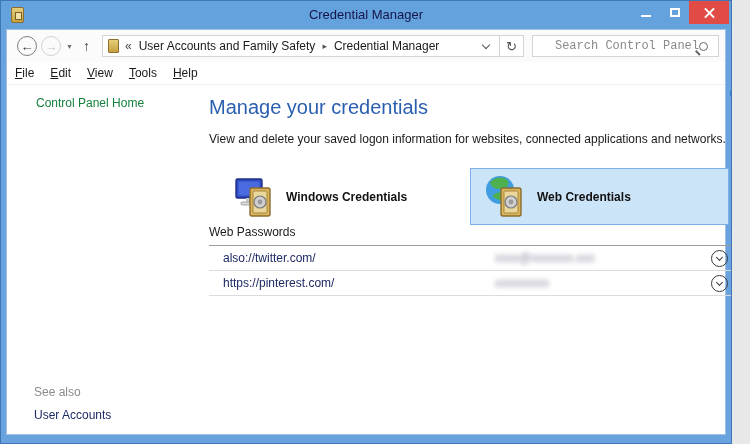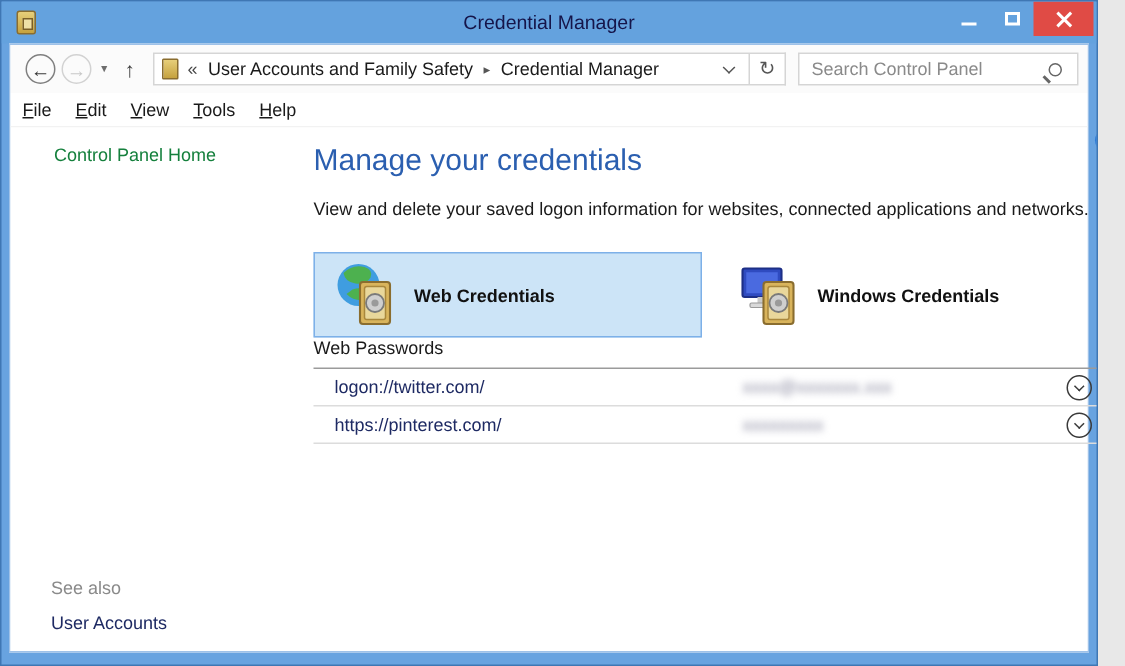--- a/index.html
+++ b/index.html
@@ -34,21 +34,21 @@
   .up-arrow { margin-left:10px; font-size:14px; color:#3a3a3a; }
   .addressbar { margin-left:12px; height:22px; width:398px; border:1px solid #d5d5d5; background:#fff; display:flex; align-items:center; padding:0 4px 0 5px; }
   .addr-icon { width:11px; height:14px; background:linear-gradient(#e7cf7a,#c6a23e); border:1px solid #8a6d2f; border-radius:1px; flex:0 0 auto; }
   .crumb-prefix { margin-left:6px; color:#444; }
   .crumb { margin-left:7px; color:#1a1a1a; white-space:nowrap; }
   .crumb-sep { margin-left:7px; font-size:9px; color:#555; }
   .addr-spacer { flex:1; }
   .chev { width:6px; height:6px; border-right:1.4px solid #555; border-bottom:1.4px solid #555; transform:rotate(45deg); margin:-3px 6px 0 0; }
   .refresh-btn { height:22px; width:24px; border:1px solid #d5d5d5; border-left:none; background:#fff; display:flex; align-items:center; justify-content:center; font-size:13px; color:#555; }
   .searchbox { margin-left:8px; height:22px; flex:1; border:1px solid #d5d5d5; background:#fff; display:flex; align-items:center; padding:0 8px; }
-  .searchbox input { border:none; outline:none; flex:1; font-size:12px; color:#ec4899; font-family:Liberation Sans, sans-serif; background:transparent; }
+  .searchbox input { border:none; outline:none; flex:1; font-size:12px; color:#ec4899; font-family:Liberation Mono, monospace; background:transparent;text-align:right; }
   .searchbox input::placeholder { color:#8a8a8a; opacity:1; }
   .mag { position:relative; width:9px; height:9px; border:1.5px solid #666; border-radius:50%; flex:0 0 auto; margin-right:2px; }
   .mag::after { content:''; position:absolute; width:6px; height:1.5px; background:#666; transform:rotate(45deg); left:-5px; top:9px; }
 
   
   .menubar { height:23px; display:flex; align-items:center; background:#fff; flex:0 0 auto; border-bottom:1px solid #f2f2f2; }
   .menu-item { display:inline-block; padding:3px 8px; color:#1a1a1a; }
   .menu-item::first-letter { text-decoration:underline; }
 
   
@@ -141,57 +141,57 @@
         <div class="user-accounts">User Accounts</div>
       </div>
 
       <div class="main">
         <div class="help-btn">?</div>
 
         <div class="page-title">Manage your credentials</div>
         <div class="page-desc">View and delete your saved logon information for websites, connected applications and networks.</div>
 
         <div class="tiles">
+
+          <div class="tile plain">
+            <svg class="tile-icon" viewBox="0 0 46 46">
+              <rect x="4" y="5" width="26" height="19" rx="1.5" fill="#2f4bc0" stroke="#1d2f86" stroke-width="1.4"></rect>
+              <rect x="6.5" y="7.5" width="21" height="14" fill="#4a6ae0"></rect>
+              <rect x="14" y="24" width="6" height="4" fill="#c9c9c9"></rect>
+              <rect x="9" y="28" width="16" height="3" rx="1" fill="#d9d9d9" stroke="#9a9a9a" stroke-width="0.8"></rect>
+              <rect x="18" y="14" width="20" height="28" rx="2" fill="#d9b45c" stroke="#8a6d2f" stroke-width="1.4"></rect>
+              <rect x="21" y="17" width="14" height="22" rx="1.5" fill="#e9d79b" stroke="#a9873c" stroke-width="1"></rect>
+              <circle cx="28" cy="28" r="6" fill="#cfcfcf" stroke="#7a7a7a" stroke-width="1.2"></circle>
+              <circle cx="28" cy="28" r="2.4" fill="#9a9a9a"></circle>
+            </svg>
+            <span class="tile-label">Windows Credentials</span>
+          </div>
 
           <div class="tile selected">
             <svg class="tile-icon" viewBox="0 0 46 46">
               <circle cx="17" cy="16" r="14" fill="#3f9de0"></circle>
               <path d="M7 8 Q13 2 21 4 Q27 6 25 11 Q22 16 15 15 Q8 14 7 8 Z" fill="#4db14f"></path>
               <path d="M9 22 Q14 27 21 26 Q26 24 24 20 Q19 17 13 19 Z" fill="#4db14f"></path>
               <rect x="18" y="14" width="20" height="28" rx="2" fill="#d9b45c" stroke="#8a6d2f" stroke-width="1.4"></rect>
               <rect x="21" y="17" width="14" height="22" rx="1.5" fill="#e9d astounding" fill-opacity="0"></rect>
               <rect x="21" y="17" width="14" height="22" rx="1.5" fill="#e9d79b" stroke="#a9873c" stroke-width="1"></rect>
               <circle cx="28" cy="28" r="6" fill="#cfcfcf" stroke="#7a7a7a" stroke-width="1.2"></circle>
               <circle cx="28" cy="28" r="2.4" fill="#9a9a9a"></circle>
             </svg>
             <span class="tile-label">Web Credentials</span>
           </div>
 
-          <div class="tile plain">
-            <svg class="tile-icon" viewBox="0 0 46 46">
-              <rect x="4" y="5" width="26" height="19" rx="1.5" fill="#2f4bc0" stroke="#1d2f86" stroke-width="1.4"></rect>
-              <rect x="6.5" y="7.5" width="21" height="14" fill="#4a6ae0"></rect>
-              <rect x="14" y="24" width="6" height="4" fill="#c9c9c9"></rect>
-              <rect x="9" y="28" width="16" height="3" rx="1" fill="#d9d9d9" stroke="#9a9a9a" stroke-width="0.8"></rect>
-              <rect x="18" y="14" width="20" height="28" rx="2" fill="#d9b45c" stroke="#8a6d2f" stroke-width="1.4"></rect>
-              <rect x="21" y="17" width="14" height="22" rx="1.5" fill="#e9d79b" stroke="#a9873c" stroke-width="1"></rect>
-              <circle cx="28" cy="28" r="6" fill="#cfcfcf" stroke="#7a7a7a" stroke-width="1.2"></circle>
-              <circle cx="28" cy="28" r="2.4" fill="#9a9a9a"></circle>
-            </svg>
-            <span class="tile-label">Windows Credentials</span>
-          </div>
-
         </div>
 
         <div class="cred-section">
           <div class="section-title">Web Passwords</div>
           <div class="section-divider"></div>
 
           <div class="cred-row">
-            <a class="row-url">logon://twitter.com/</a>
+            <a class="row-url">also://twitter.com/</a>
             <span class="row-user">xxxx@xxxxxxx.xxx</span>
             <span class="row-expand">
                 <span class="chev2"></span>
               </span>
           </div>
 
 
           <div class="cred-row">
             <a class="row-url">https://pinterest.com/</a>
             <span class="row-user">xxxxxxxxx</span>

